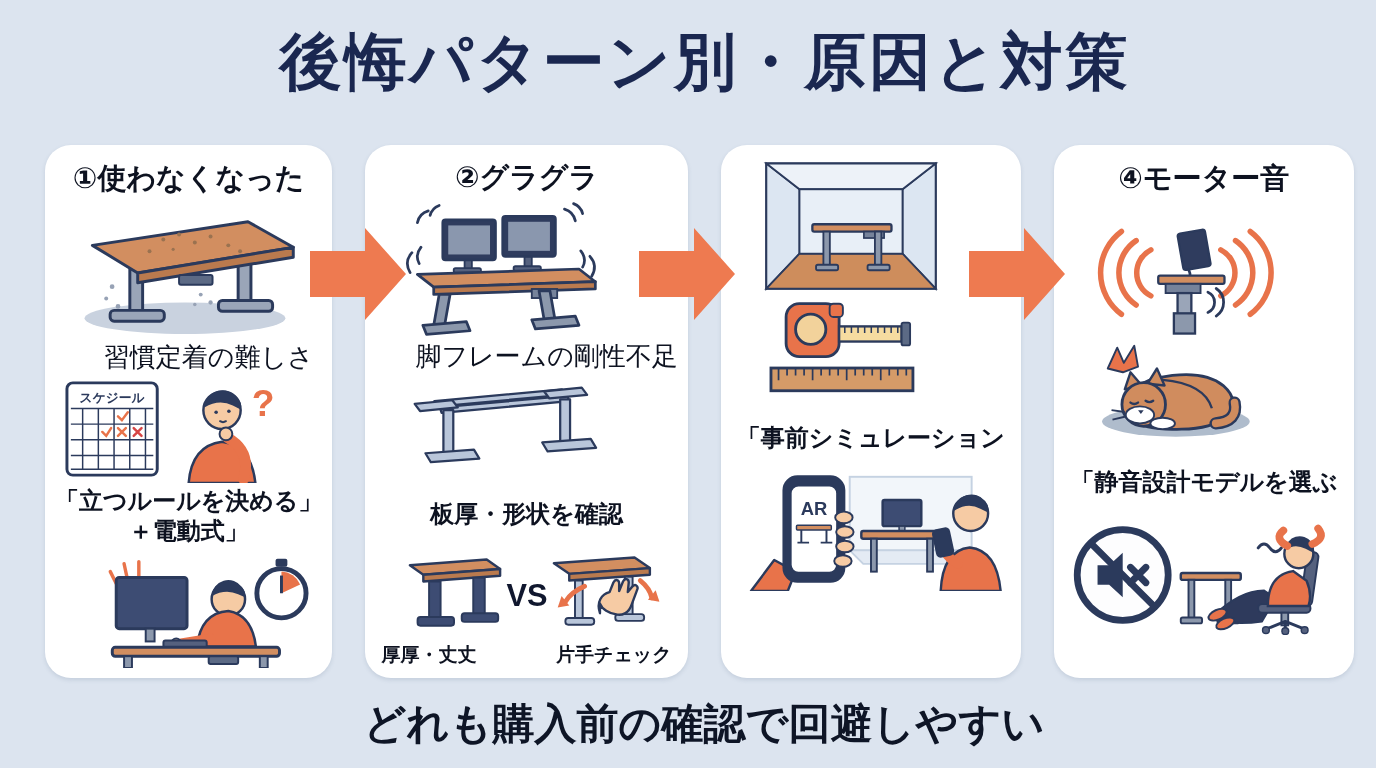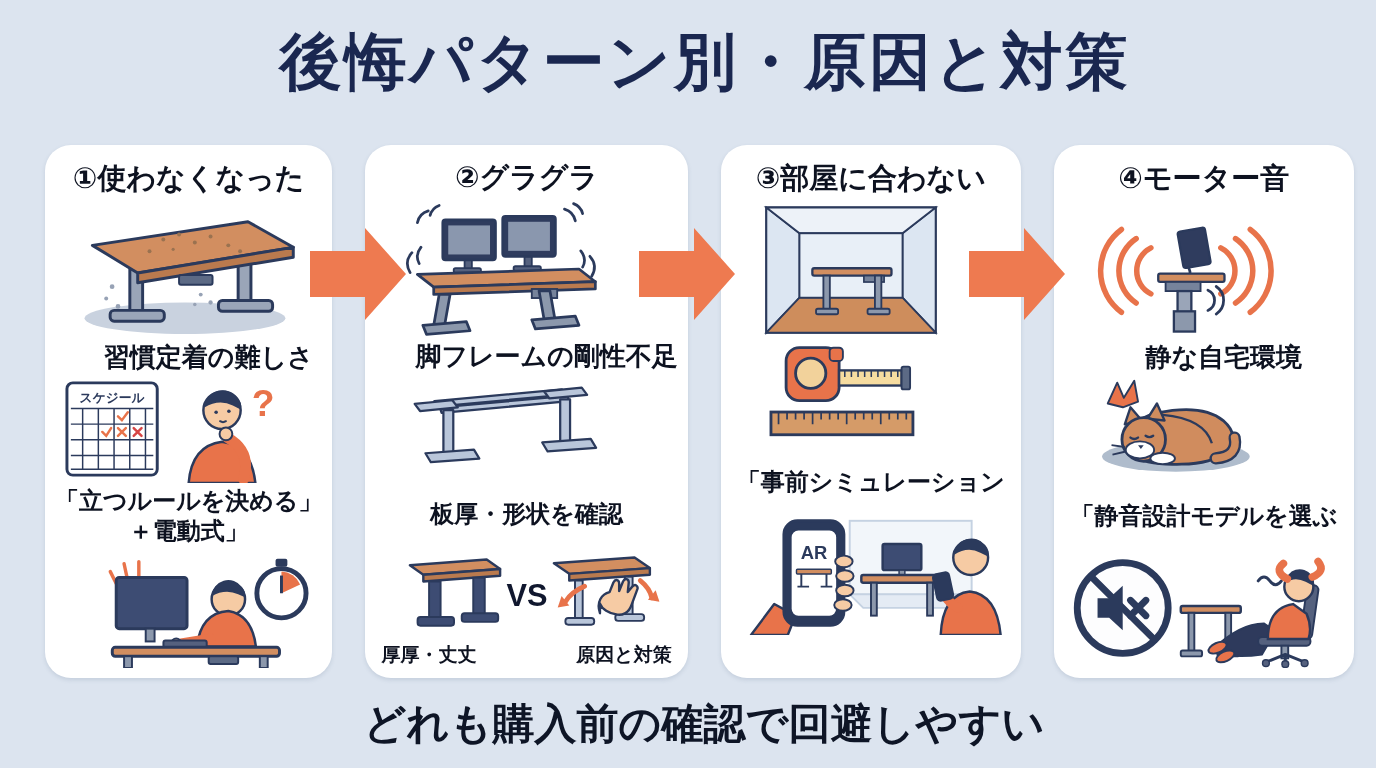--- a/index.html
+++ b/index.html
@@ -22,21 +22,21 @@
   .card {
     flex:1; background:#FFFFFF; border-radius:26px;
     display:flex; flex-direction:column; align-items:center;
     padding:12px 10px 10px; box-shadow:0 2px 4px rgba(90,110,140,.18);
   }
   .card-header {
     font-size:29px; font-weight:800; height:44px;
     display:flex; align-items:center; white-space:nowrap;
   }
   .cause {
-    font-size:26px; font-weight:700; height:40px;
+    font-size:26px; font-weight:400; height:40px;
     display:flex; align-items:center; white-space:nowrap;margin-left:40px;
   }
   .solution {
     font-size:24px; font-weight:800; height:66px; text-align:center;
     line-height:1.25; display:flex; flex-direction:column; justify-content:center;
     white-space:nowrap;
   }
   .illus { display:flex; align-items:center; width:100%; }
   .illus1 { height:140px; }
   .illus2 { height:108px; }
@@ -221,27 +221,26 @@
         <rect x="242" y="32" width="8" height="42" fill="#B9C6DA" stroke="#2B3A5C" stroke-width="2"></rect>
         <rect x="232" y="71" width="30" height="7" rx="3" fill="#B9C6DA" stroke="#2B3A5C" stroke-width="2"></rect>
         <path d="M200,42 q-14,6 -20,16" stroke="#E8734A" stroke-width="5" fill="none" stroke-linecap="round"></path>
         <polygon points="176,52 184,62 172,64" fill="#E8734A"></polygon>
         <path d="M258,36 q10,8 12,18" stroke="#E8734A" stroke-width="5" fill="none" stroke-linecap="round"></path>
         <polygon points="274,46 266,56 278,58" fill="#E8734A"></polygon>
         <path d="M216,70 c-4,-12 2,-20 10,-22 l4,-10 c2,-4 6,-3 6,1 l0,8 4,-10 c2,-4 6,-3 6,1 l-1,10 5,-6 c3,-3 6,0 5,3 l-6,16 c-3,9 -10,12 -17,10 c-6,-1 -14,-5 -16,-11 z" fill="#F6CBA4" stroke="#2B3A5C" stroke-width="2.5" stroke-linejoin="round"></path>
       </svg>
       <div class="mini-labels">
         <span>厚厚・丈丈</span>
-        <span>原因と対策</span>
+        <span>片手チェック</span>
       </div>
     </div>
   </div>
 
   <div class="card">
-    <div class="card-header">③部屋に合わない</div>
 
     <div class="illus illus1">
       <svg width="240" height="138" viewBox="0 0 240 150">
         <rect x="28" y="6" width="184" height="136" fill="#F4F7FB" stroke="#2B3A5C" stroke-width="2.5"></rect>
         <polygon points="28,6 64,34 64,104 28,142" fill="#DCE6F2" stroke="#2B3A5C" stroke-width="2"></polygon>
         <polygon points="212,6 176,34 176,104 212,142" fill="#DCE6F2" stroke="#2B3A5C" stroke-width="2"></polygon>
         <polygon points="28,6 212,6 176,34 64,34" fill="#EDF2F8" stroke="#2B3A5C" stroke-width="2"></polygon>
         <polygon points="28,142 64,104 176,104 212,142" fill="#CE8D5C" stroke="#2B3A5C" stroke-width="2"></polygon>
         <rect x="64" y="34" width="112" height="70" fill="#E8EFF7" stroke="#2B3A5C" stroke-width="2"></rect>
         <rect x="78" y="72" width="86" height="8" rx="2" fill="#D28E60" stroke="#2B3A5C" stroke-width="2.5"></rect>
@@ -320,21 +319,20 @@
         <rect x="100" y="89" width="38" height="10" fill="#76839B" stroke="#2B3A5C" stroke-width="2"></rect>
         <rect x="113" y="99" width="15" height="24" fill="#9AA5B8" stroke="#2B3A5C" stroke-width="2.5"></rect>
         <rect x="109" y="121" width="23" height="22" fill="#8C98AC" stroke="#2B3A5C" stroke-width="2.5"></rect>
         <g stroke="#2B3A5C" stroke-width="3" fill="none" stroke-linecap="round">
           <path d="M146,98 a12,12 0 0 1 0,22"></path>
           <path d="M155,94 a18,18 0 0 1 0,30"></path>
         </g>
       </svg>
     </div>
 
-    <div class="cause">静な自宅環境</div>
 
     <div class="illus illus2">
       <svg width="220" height="106" viewBox="0 0 220 112">
         <ellipse cx="112" cy="84" rx="78" ry="16" fill="#AFBCCC"></ellipse>
         <polygon points="40,28 50,6 57,22 68,4 72,26 56,32" fill="#E8734A" stroke="#2B3A5C" stroke-width="2" stroke-linejoin="round"></polygon>
         <path d="M64,82 Q52,48 92,38 Q140,28 162,46 Q180,62 166,78 Q150,92 118,92 Q82,94 64,82 Z" fill="#D08C5E" stroke="#2B3A5C" stroke-width="3"></path>
         <path d="M98,40 Q142,44 150,70" stroke="#2B3A5C" stroke-width="2.5" fill="none"></path>
         <path d="M154,86 q24,-2 20,-22" stroke="#2B3A5C" stroke-width="13" fill="none" stroke-linecap="round"></path>
         <path d="M154,86 q24,-2 20,-22" stroke="#D08C5E" stroke-width="8" fill="none" stroke-linecap="round"></path>
         <polygon points="58,50 64,32 76,46" fill="#D08C5E" stroke="#2B3A5C" stroke-width="2.5" stroke-linejoin="round"></polygon>

